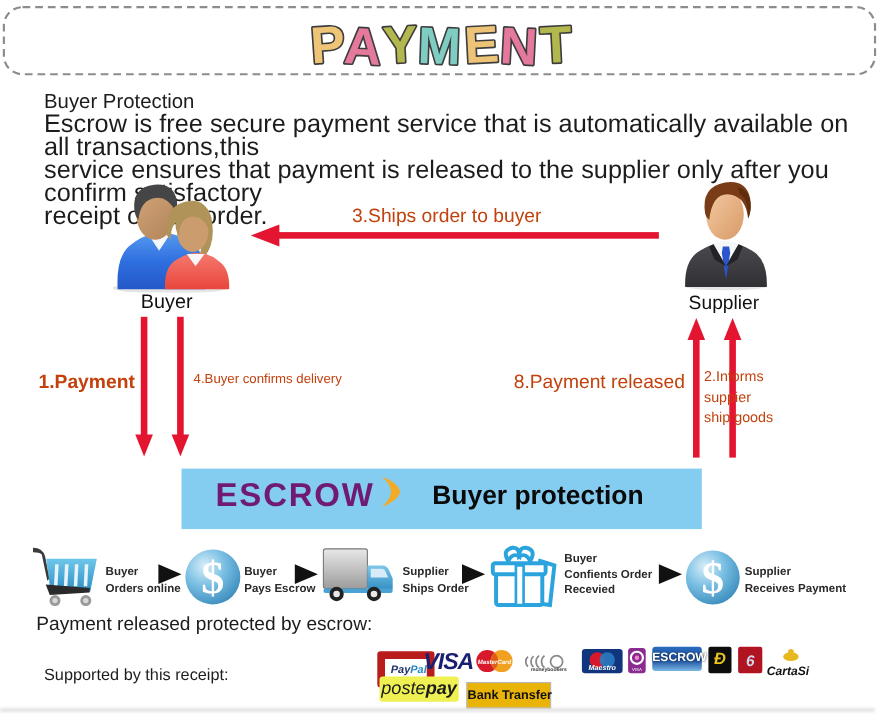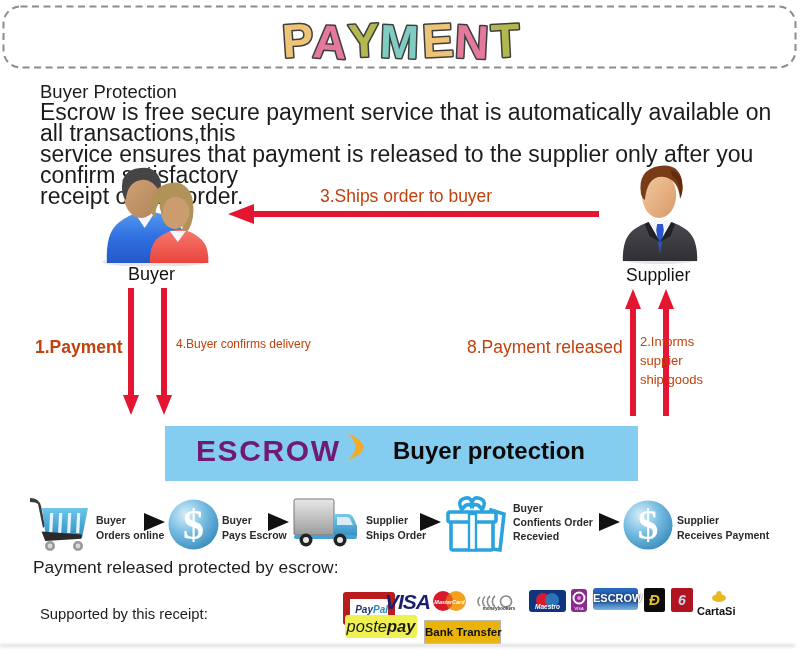--- a/index.html
+++ b/index.html
@@ -251,21 +251,21 @@
   <span style="font-size:15px;font-weight:bold;font-style:italic;color:#e8c320;line-height:24px;">Đ</span>
 </div>
 <div class="abs" style="left:671px;top:588px;width:22px;height:24px;background:#b01420;border-radius:2px;text-align:center;">
   <span style="font-size:14px;font-weight:bold;font-style:italic;color:#cdd8f0;line-height:24px;">6</span>
 </div>
 <div class="abs" style="left:697px;top:589px;width:36px;height:26px;text-align:center;">
   <svg width="20" height="13" style="margin-left:8px;">
       <ellipse cx="10" cy="8" rx="7" ry="4" fill="#e8b820"></ellipse>
       <circle cx="10" cy="3.5" r="2.6" fill="#e8b820"></circle>
     </svg>
-  <div style="font-size:11px;font-weight:bold;color:#111;margin-top:-2px;">CartaSi</div>
+  <div style="font-size:11px;font-weight:bold;color:#111;margin-top:-2px;font-style:italic;">CartaSi</div>
 </div>
 
 <div class="abs" style="left:345px;top:615px;width:72px;height:23px;background:#eff153;border-radius:3px;text-align:center;">
   <span style="font-size:16.5px;font-weight:bold;font-style:italic;color:#1a1a1a;line-height:23px;"><span style="font-weight:normal;">poste</span>pay</span>
 </div>
 <div class="abs" style="left:424px;top:620px;width:75px;height:22px;background:#eab308;border:1px solid #b8b8b8;text-align:center;">
   <span style="font-size:11.5px;font-weight:bold;color:#111;line-height:22px;white-space:nowrap;">Bank Transfer</span>
 </div>
 
 <div class="abs" style="left:0px;top:644px;width:795px;height:3px;background:#d4d4d4;filter:blur(1.5px);opacity:0.75;"></div>

